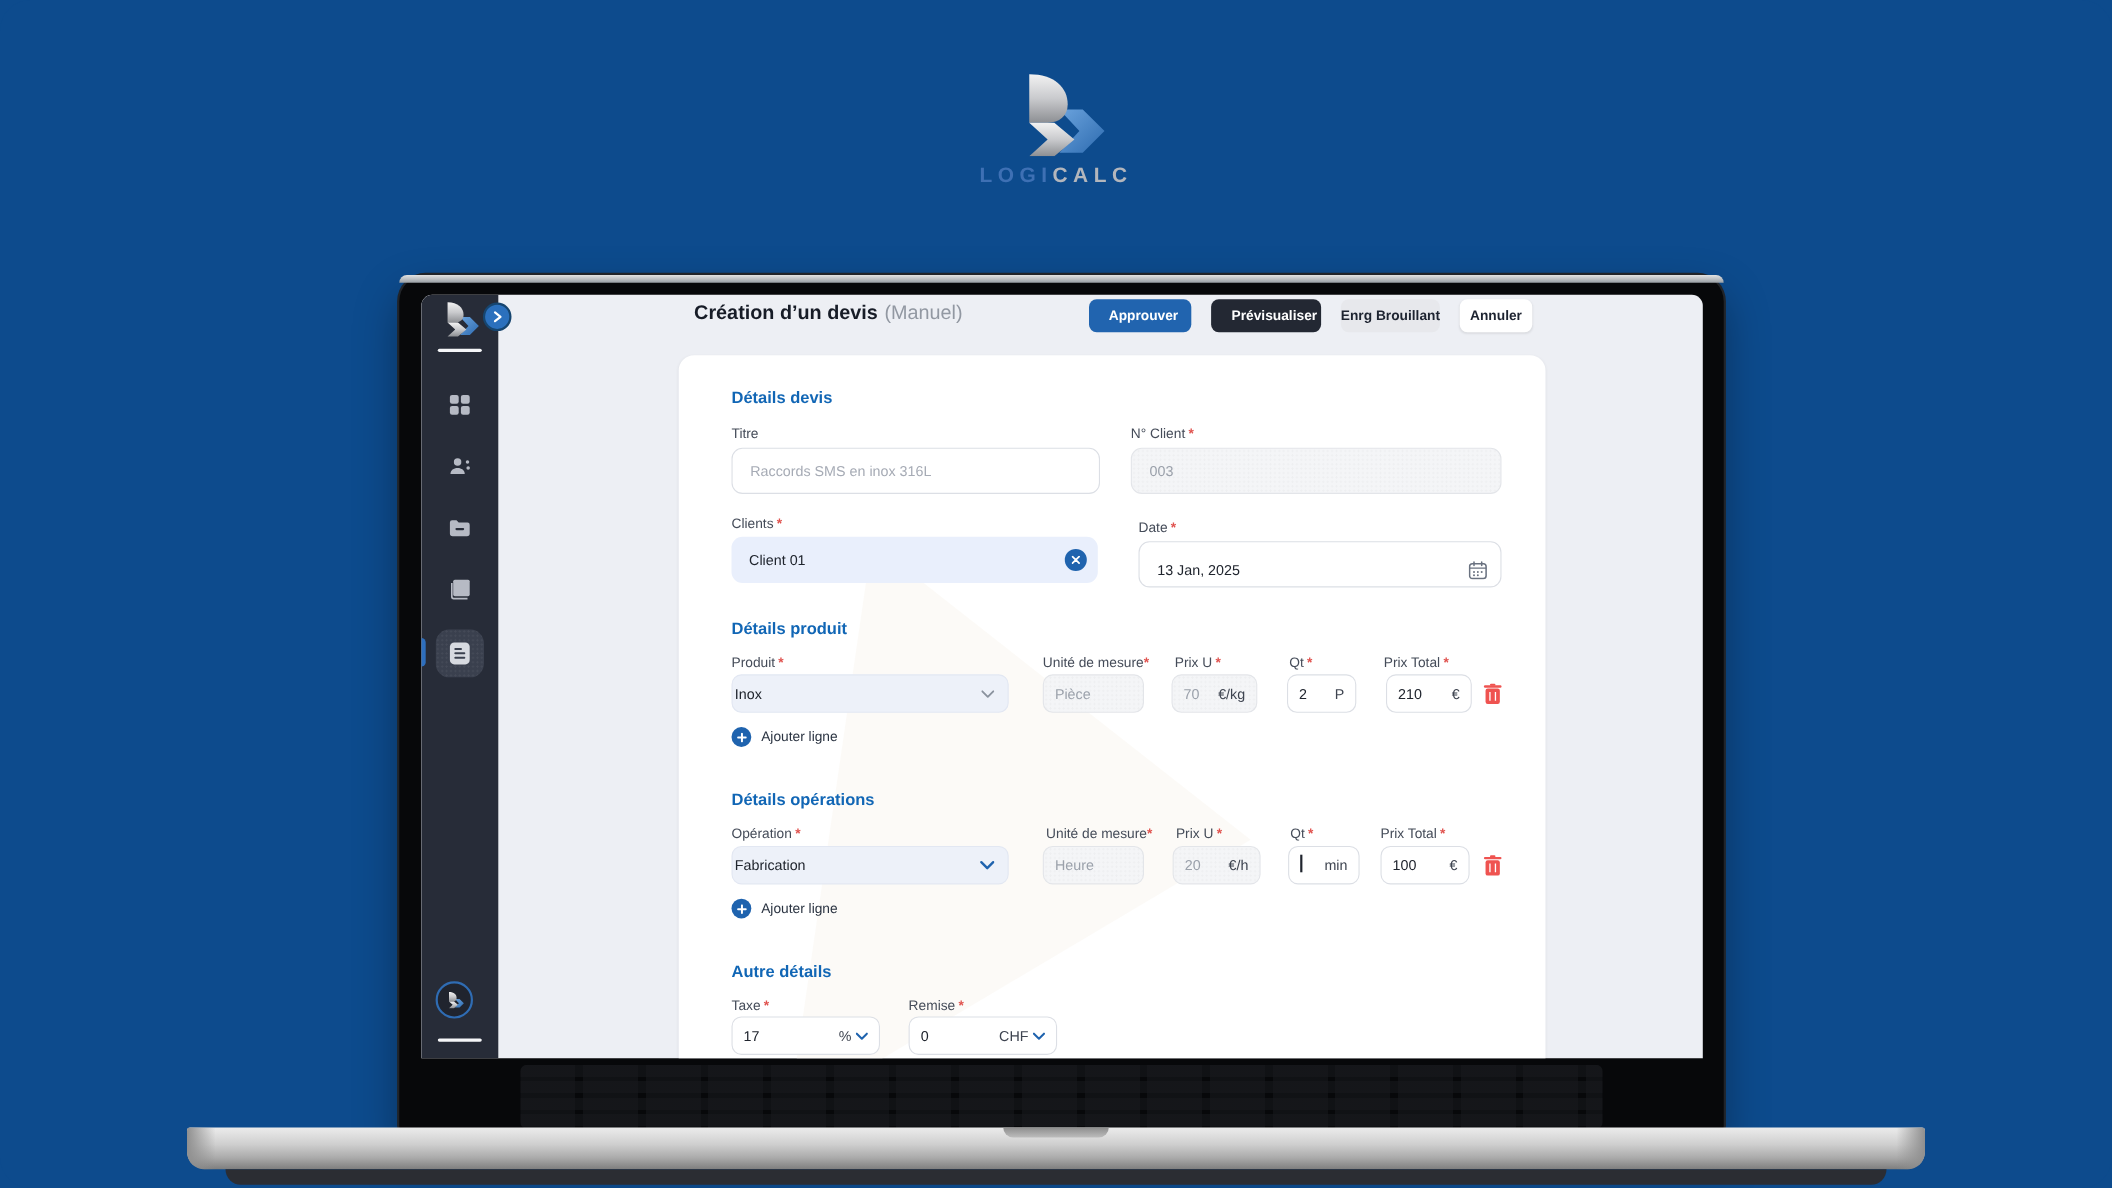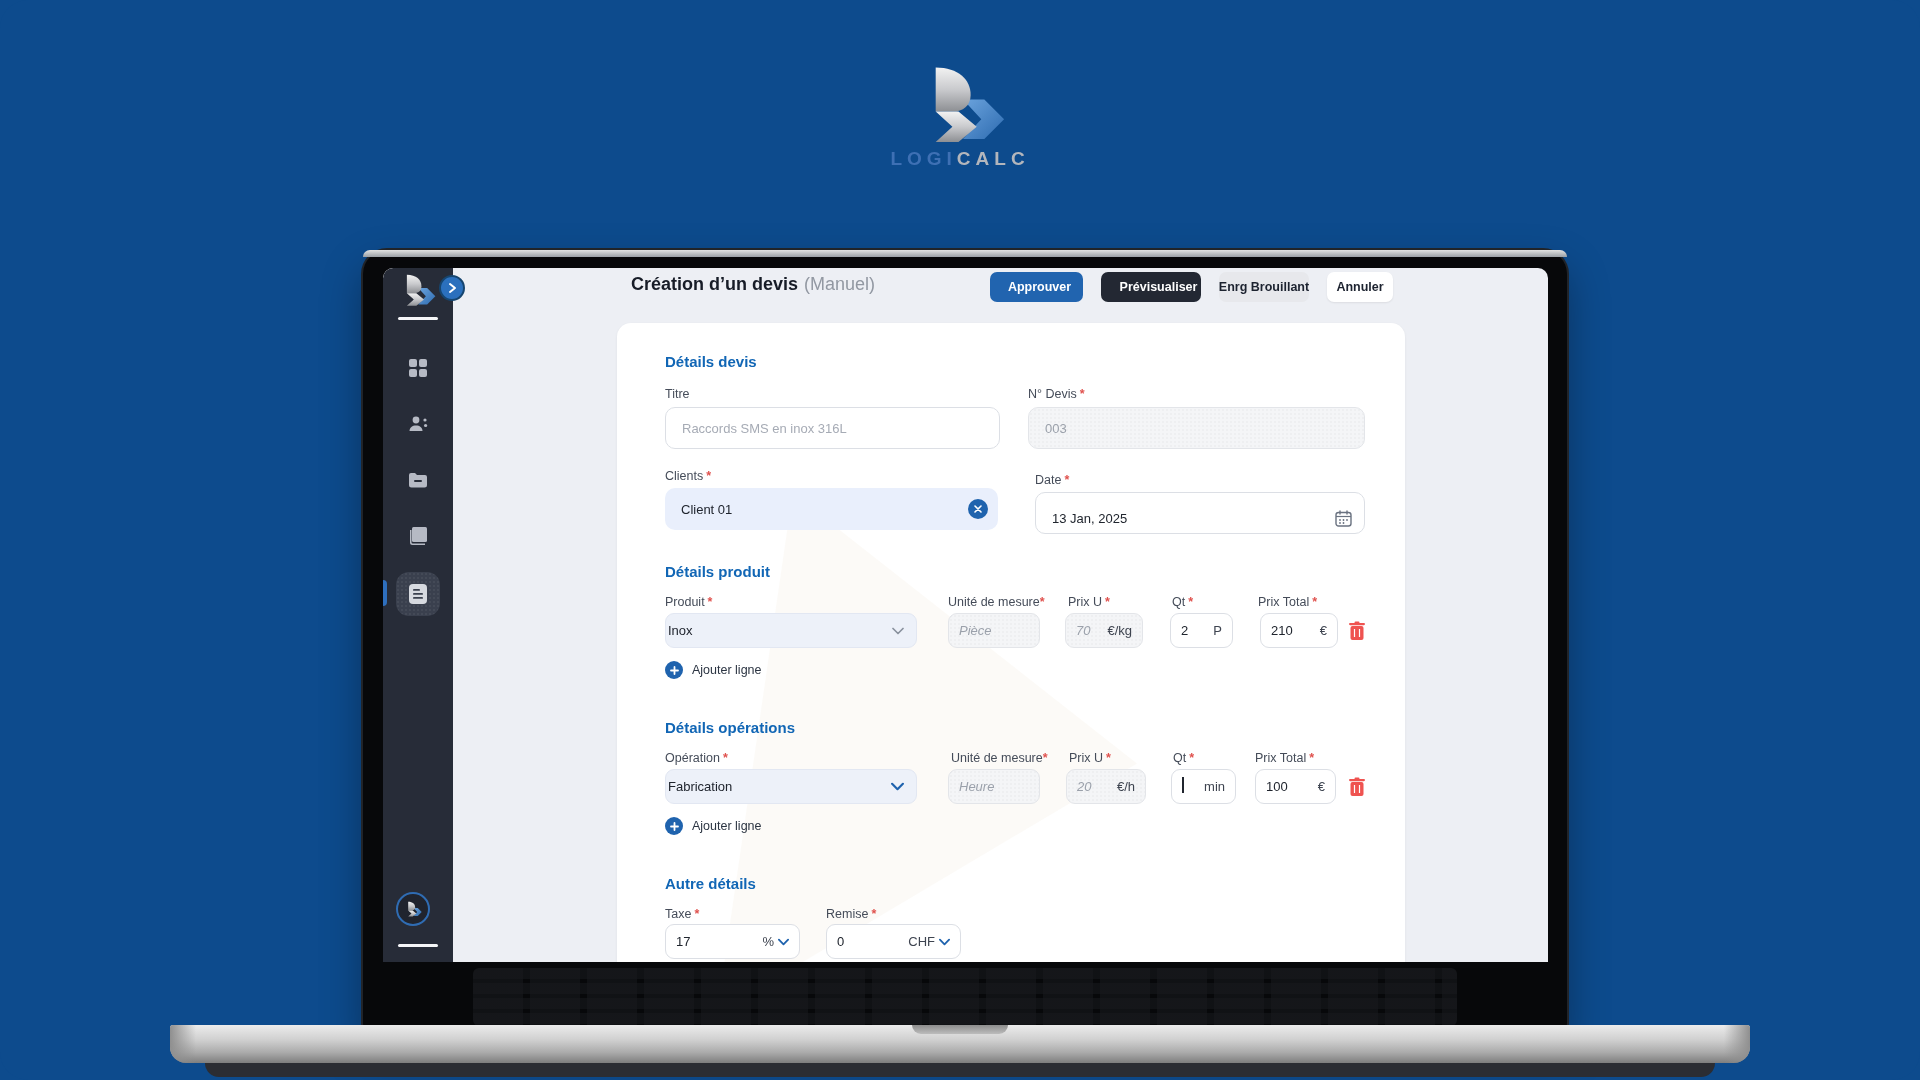--- a/index.html
+++ b/index.html
@@ -80,21 +80,21 @@
     justify-content:center;border:none;cursor:pointer;}
   .datebox{position:absolute;height:42px;border:1px solid #dcdfe5;border-radius:10px;background:#fff;display:flex;
     align-items:center;justify-content:space-between;padding:10px 12px 0 16px;font-size:13px;color:#20252e;cursor:pointer;}
   .select{position:absolute;height:35px;border-radius:9px;background:#edf1f9;border:1px solid #e2e7f2;display:flex;
     align-items:center;justify-content:space-between;padding:0 12px 0 2px;font-size:13px;color:#20252e;cursor:pointer;}
   .minibox{position:absolute;height:35px;border:1px solid #dcdfe5;border-radius:9px;background:#fff;display:flex;
     align-items:center;justify-content:space-between;padding:0 10px;font-size:13px;color:#20252e;}
   .minibox .sfx{color:#3e4450;}
   .minibox.gray{background:#f4f5f7;border-color:#e3e5e9;
     background-image:radial-gradient(rgba(0,0,0,.025) 1px,transparent 1px);background-size:4px 4px;}
-  .minibox.gray .val{color:#9ba1ab;font-style:italic;}
+  .minibox.gray .val{color:#9ba1ab;}
   .caret{width:1.5px;height:16px;background:#20252e;display:inline-block;}
   .addline{position:absolute;display:flex;align-items:center;gap:9px;font-size:12.5px;color:#2b3442;cursor:pointer;}
   .plus{width:18px;height:18px;border-radius:50%;background:#1f63ae;color:#fff;display:flex;align-items:center;
     justify-content:center;}
   .trash{position:absolute;width:18px;height:20px;color:#ef5350;cursor:pointer;}
   .chev{flex:0 0 auto;}
 </style>
 </head>
 <body>
 
@@ -217,21 +217,21 @@
           <div class="watermark"></div>
 
           <div class="sec-title" style="left:48px;top:30px">Détails devis</div>
 
           <div class="f-label" style="left:48px;top:64px">
             <span>Titre</span>
           </div>
           <input class="t-input" style="left: 48px; top: 84px; width: 335px;" placeholder="Raccords SMS en inox 316L">
 
           <div class="f-label" style="left:411px;top:64px">
-            <span>N° Devis</span><span class="req">*</span>
+            <span>N° Client</span><span class="req">*</span>
           </div>
           <input class="t-input muted-box" style="left: 411px; top: 84px; width: 337px;" readonly="" value="003">
 
           <div class="f-label" style="left:48px;top:146px">
             <span>Clients</span><span class="req">*</span>
           </div>
           <div class="chip" style="left:48px;top:165px;width:333px">
             <span>Client 01</span>
             <button class="chip-x">
               <svg width="8" height="8" viewBox="0 0 8 8">

